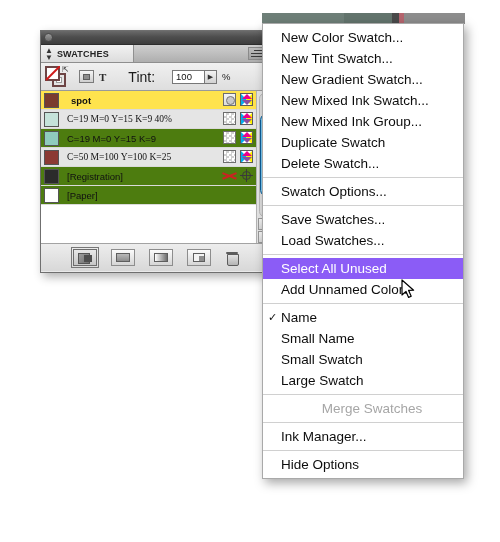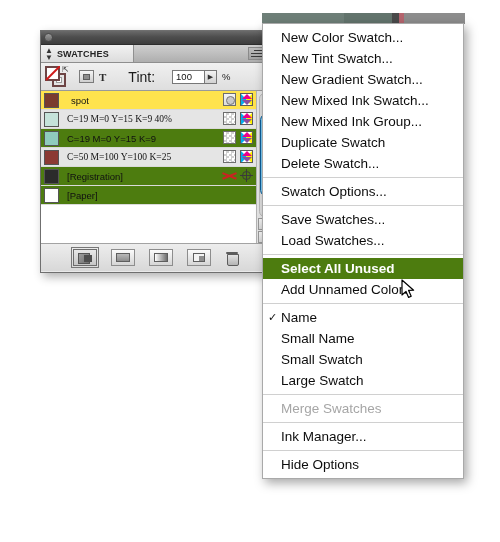--- a/index.html
+++ b/index.html
@@ -136,21 +136,21 @@
   }
   .row.alt{background:#e5e5e5;font-family:Liberation Serif, serif;}
   .row.sel{background:#ffe34d;}
   .chip{
     width:15px;height:15px;margin-left:3px;border:1px solid #555;
     box-sizing:border-box;flex:0 0 auto;
   }
   .rowlabel{
     margin-left:8px;font-size:9.5px;color:#111;white-space:nowrap;
   }
-  .row.sel .rowlabel{font-weight:normal;margin-left:12px;}
+  .row.sel .rowlabel{font-weight:bold;margin-left:12px;}
   .rowicons{
     position:absolute;right:18px;top:2px;display:flex;align-items:center;gap:4px;
   }
   .ic{width:13px;height:13px;position:relative;box-sizing:border-box;}
   .ic-none{
     width:13px;height:13px;position:relative;
   }
   .ic-none:before,.ic-none:after{
     content:"";position:absolute;left:-1px;top:6px;width:15px;height:1.6px;background:#c22;
   }
@@ -266,22 +266,22 @@
     border:1px solid #a9a9a9;
     box-shadow:3px 4px 10px rgba(0,0,0,.35);
     box-sizing:border-box;
     padding:3px 0 3px 0;
   }
   .mi{
     height:21px;display:flex;align-items:center;
     padding-left:18px;font-size:13.5px;color:#0d0d0d;
     white-space:nowrap;position:relative;
   }
-  .mi.highlight{background:#4d7c0f;color:#ffffff;font-weight:bold;}
-  .mi.disabled{color:#a6a6a6;}
+  .mi.highlight{background:#8b5cf6;color:#ffffff;}
+  .mi.disabled{color:#a6a6a6;justify-content:center;}
   .mi .check{position:absolute;left:5px;font-size:11px;}
   .msep{height:1px;background:#d0d0d0;margin:3px 0;}
   .cursor{
     position:absolute;left:401px;top:279px;width:14px;height:20px;
     pointer-events:none;
   }
 </style>
 </head>
 <body>
 

